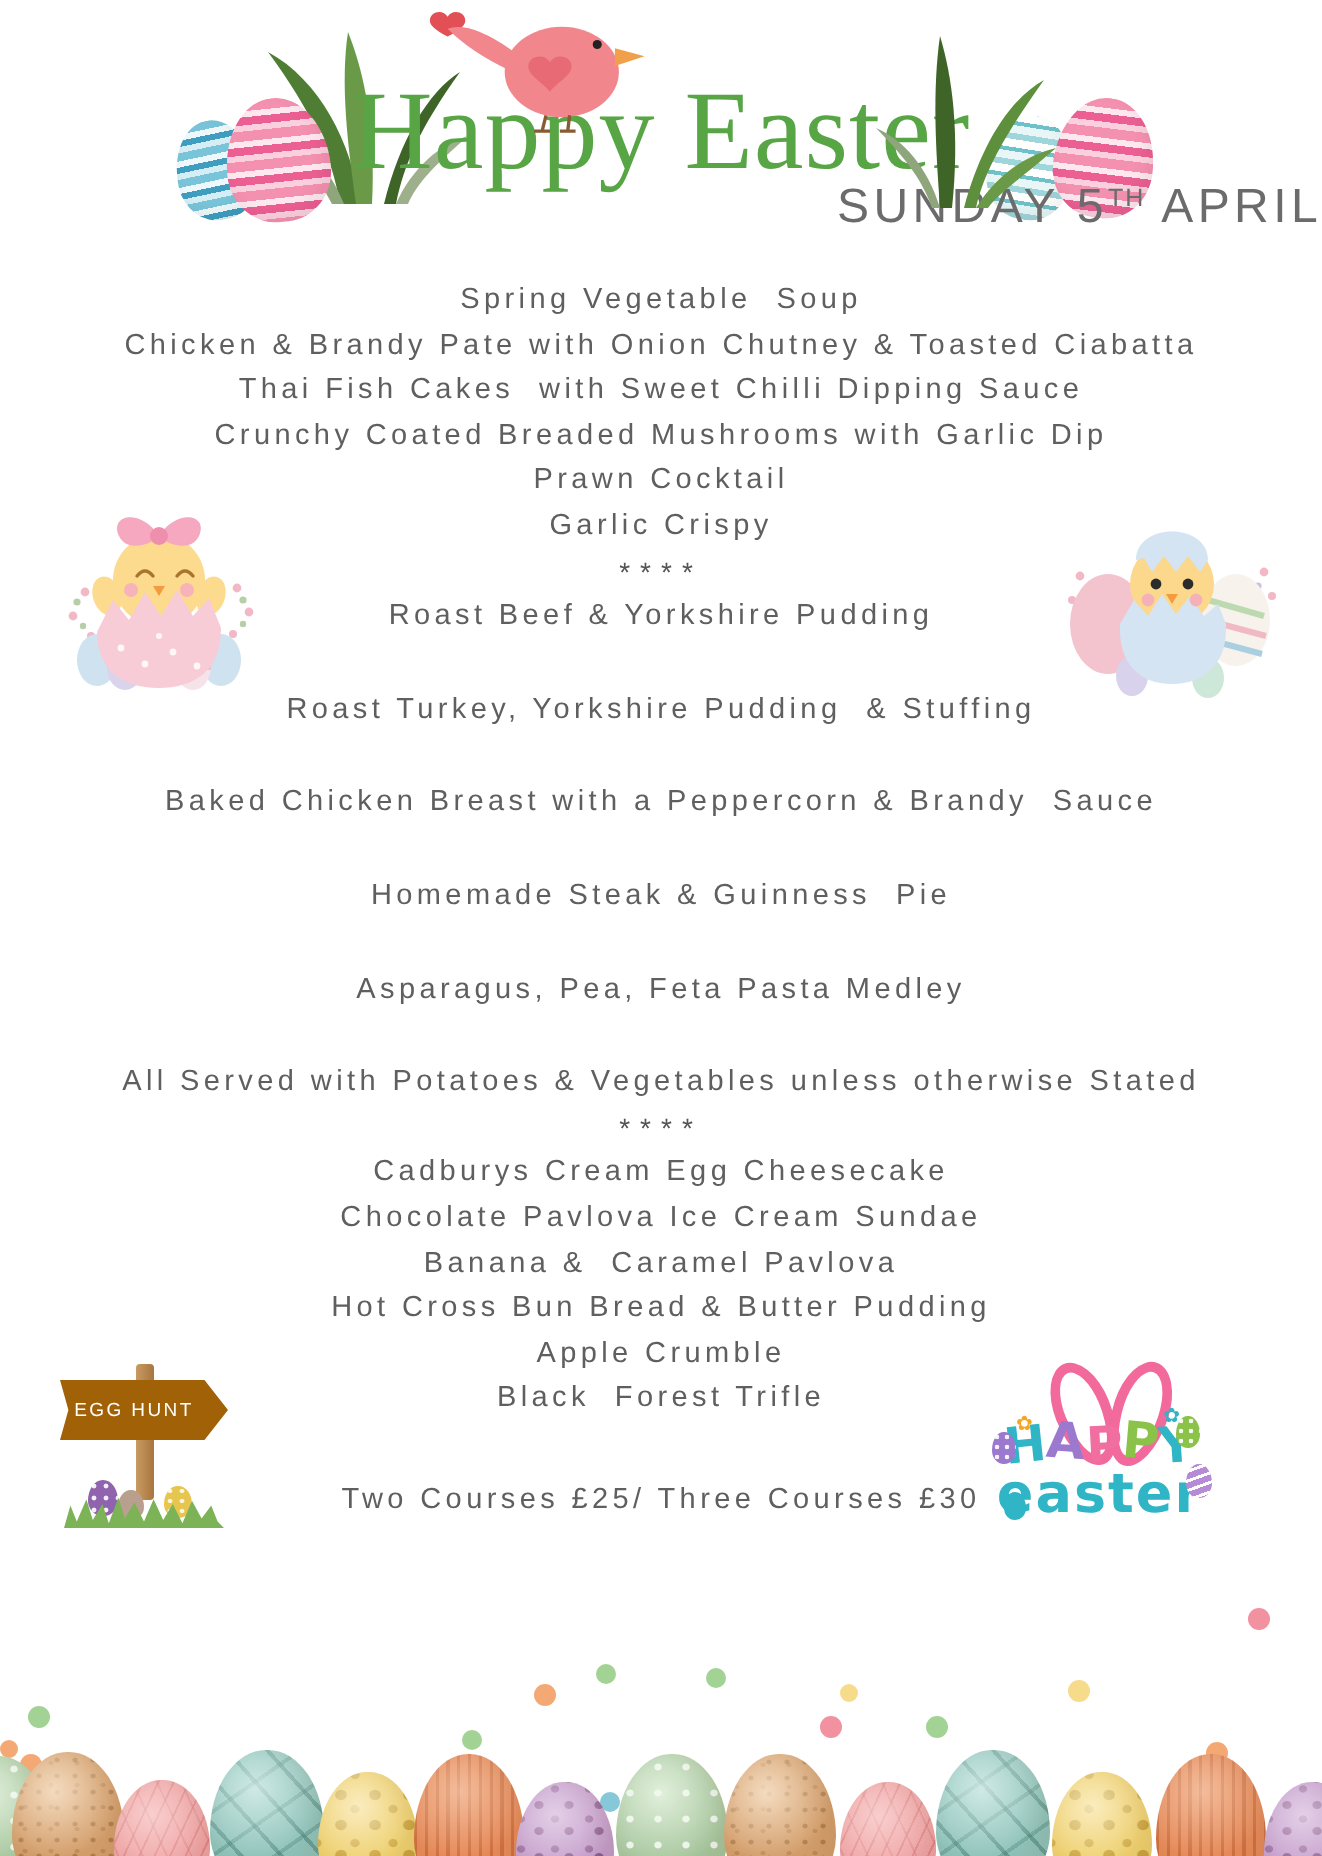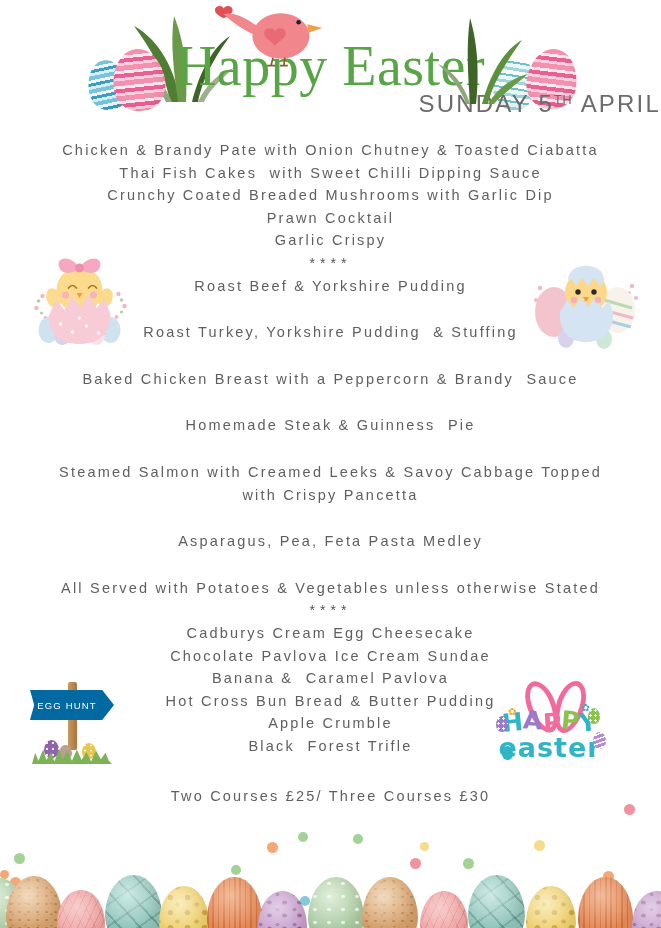--- a/index.html
+++ b/index.html
@@ -37,21 +37,21 @@
   .price{margin-top:28px;}
 
   
   .chick-l{left:26px;top:238px;z-index:1;}
   .chick-r{left:530px;top:250px;z-index:1;}
 
   
   .egghunt{position:absolute;left:26px;top:676px;width:92px;height:92px;z-index:1;}
   .eh-post{position:absolute;left:42px;top:6px;width:9px;height:68px;border-radius:2px;
            background:linear-gradient(90deg,#c89a62,#a8763e);}
-  .eh-sign{position:absolute;left:4px;top:14px;width:84px;height:30px;background:#0369a1;
+  .eh-sign{position:absolute;left:4px;top:14px;width:84px;height:30px;background:#a16207;
            clip-path:polygon(0 0,86% 0,100% 50%,86% 100%,0 100%,5% 50%);
            display:flex;align-items:center;justify-content:center;}
   .eh-sign span{color:#fff;font-size:9.5px;letter-spacing:1.2px;padding-right:10px;}
   .eh-grass{position:absolute;left:6px;bottom:4px;width:80px;height:16px;background:#7cb356;
     clip-path:polygon(0% 100%,4% 30%,8% 80%,14% 10%,18% 75%,24% 25%,28% 85%,34% 5%,38% 70%,44% 20%,50% 80%,56% 10%,62% 75%,68% 25%,74% 85%,80% 15%,86% 70%,92% 30%,96% 80%,100% 100%);}
   .eh-egg{position:absolute;border-radius:50%/58% 58% 44% 44%;}
   .ehe1{left:18px;bottom:10px;width:15px;height:18px;background:#8f63ad;
         background-image:radial-gradient(rgba(255,255,255,.9) 1px,transparent 1.4px);background-size:6px 6px;}
   .ehe2{left:33px;bottom:8px;width:13px;height:15px;background:#b9a08e;}
   .ehe3{left:56px;bottom:9px;width:14px;height:16px;background:#e7c64f;
@@ -180,32 +180,32 @@
       </g>
     </svg>
   </div>
 
   <div class="title">Happy Easter</div>
   <div class="date">
     <span>SUNDAY 5</span><span class="sup">TH</span><span class="suffix">APRIL</span>
   </div>
 
   <div class="menu">
+    <div class="line">Spring Vegetable  Soup</div>
     <div class="line">Chicken &amp; Brandy Pate with Onion Chutney &amp; Toasted Ciabatta</div>
     <div class="line">Thai Fish Cakes  with Sweet Chilli Dipping Sauce</div>
     <div class="line">Crunchy Coated Breaded Mushrooms with Garlic Dip</div>
     <div class="line">Prawn Cocktail</div>
     <div class="line">Garlic Crispy</div>
     <div class="stars">****</div>
 
     <div class="line main-item">Roast Beef &amp; Yorkshire Pudding</div>
     <div class="line main-item">Roast Turkey, Yorkshire Pudding  &amp; Stuffing</div>
     <div class="line main-item">Baked Chicken Breast with a Peppercorn &amp; Brandy  Sauce</div>
     <div class="line main-item">Homemade Steak &amp; Guinness  Pie</div>
-    <div class="line main-item narrow">Steamed Salmon with Creamed Leeks &amp; Savoy Cabbage Topped with Crispy Pancetta</div>
     <div class="line main-item">Asparagus, Pea, Feta Pasta Medley</div>
     <div class="line">All Served with Potatoes &amp; Vegetables unless otherwise Stated</div>
     <div class="stars">****</div>
 
     <div class="line">Cadburys Cream Egg Cheesecake</div>
     <div class="line">Chocolate Pavlova Ice Cream Sundae</div>
     <div class="line">Banana &amp;  Caramel Pavlova</div>
     <div class="line">Hot Cross Bun Bread &amp; Butter Pudding</div>
     <div class="line">Apple Crumble</div>
     <div class="line">Black  Forest Trifle</div>

